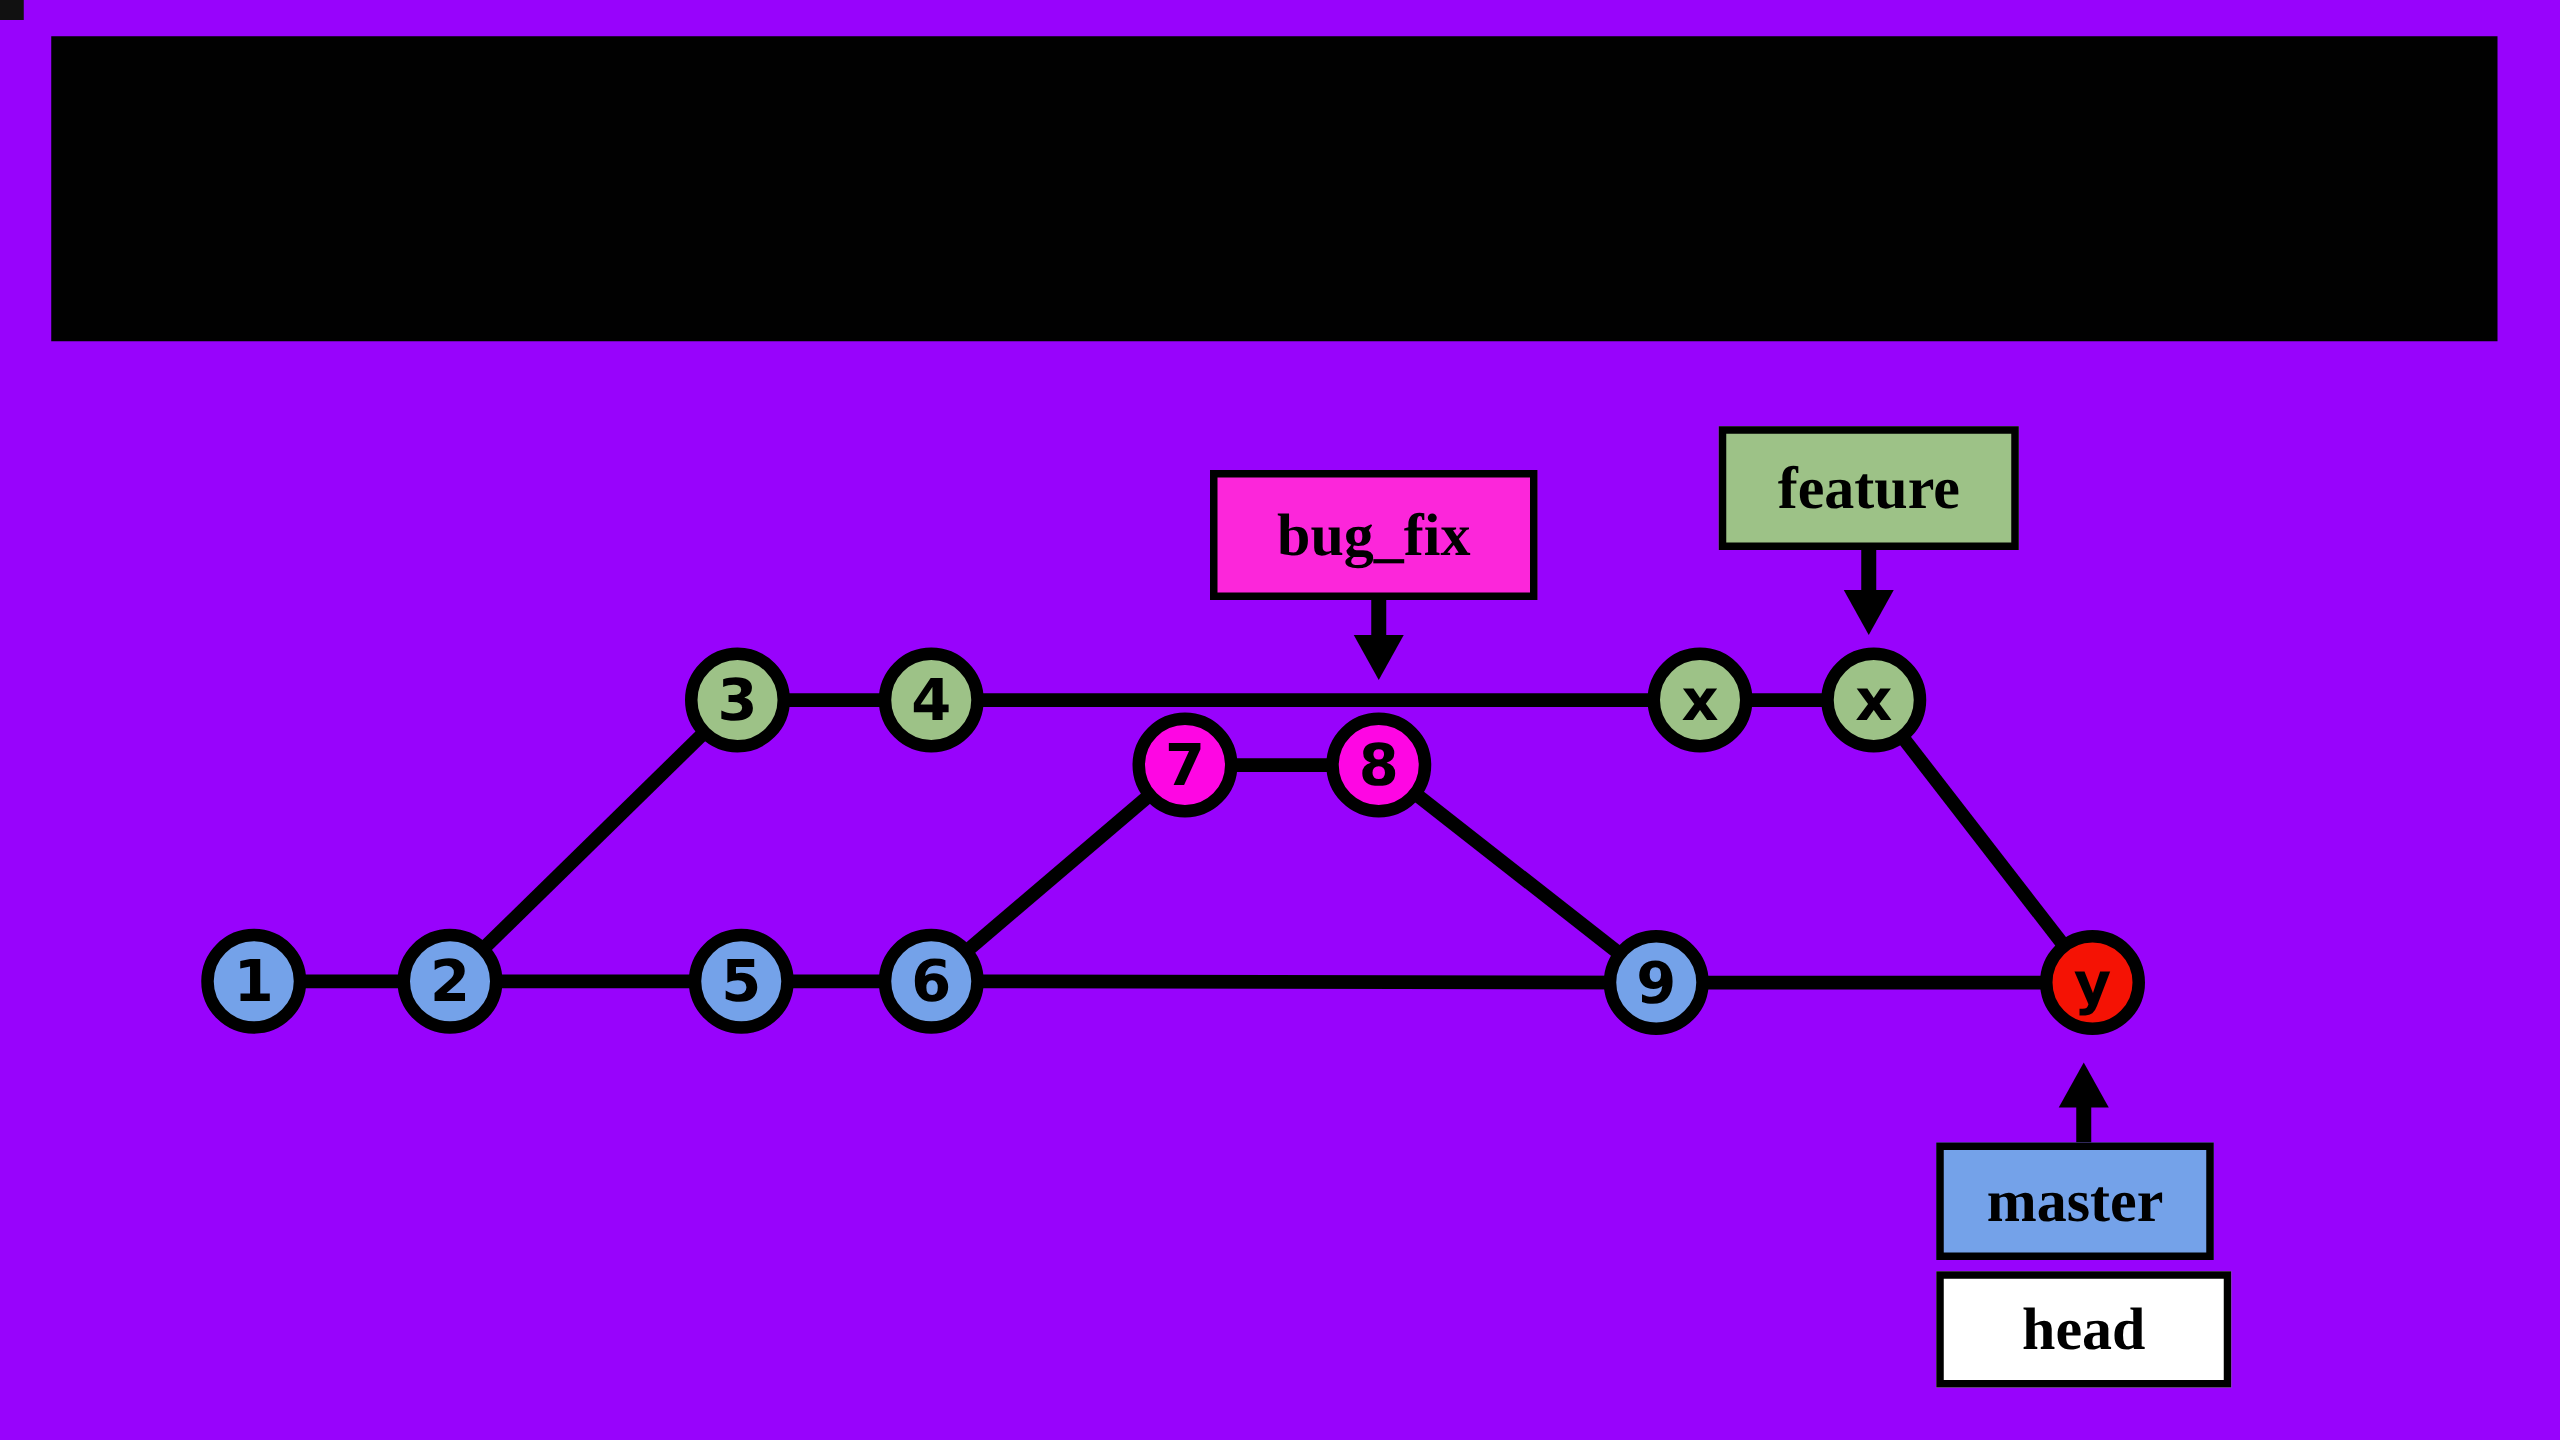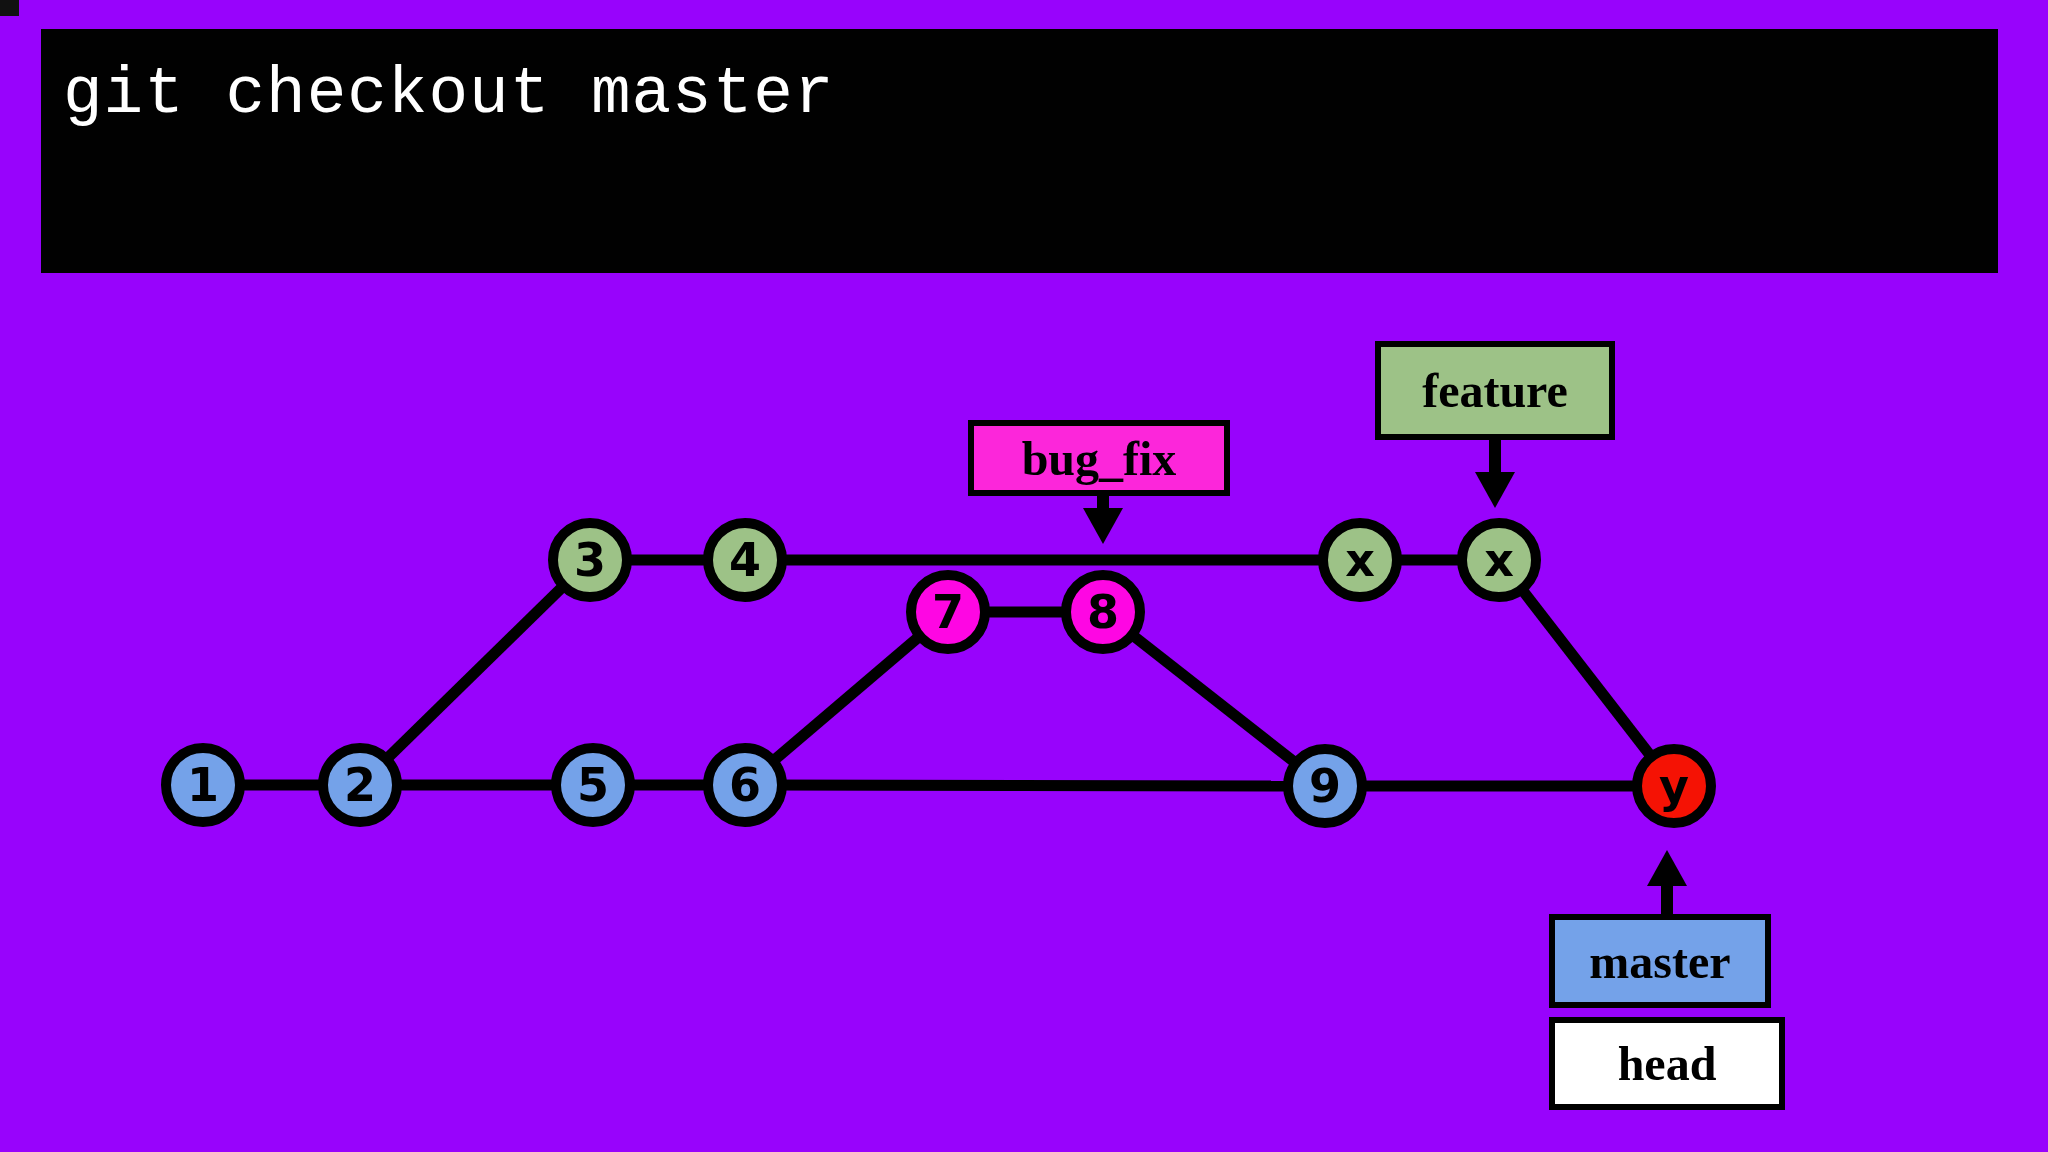--- a/index.html
+++ b/index.html
@@ -68,21 +68,20 @@
     color: #000;
   }
 </style>
 </head>
 <body style="background: rgb(152, 3, 252);">
 
 <div id="stage">
   <div id="corner-artifact"></div>
 
   <div id="terminal" style="background: rgb(1, 1, 1); color: rgb(255, 255, 255);">
-    <div class="term-line">git checkout master</div>
   </div>
 
   <svg id="graph-svg" viewBox="0 0 2048 1152">
       <line x1="203" y1="785" x2="360" y2="785" stroke="#000000" stroke-width="11"></line>
       <line x1="360" y1="785" x2="593" y2="785" stroke="#000000" stroke-width="11"></line>
       <line x1="593" y1="785" x2="745" y2="785" stroke="#000000" stroke-width="11"></line>
       <line x1="745" y1="785" x2="1325" y2="786" stroke="#000000" stroke-width="11"></line>
       <line x1="1325" y1="786" x2="1674" y2="786" stroke="#000000" stroke-width="11"></line>
       <line x1="360" y1="785" x2="590" y2="560" stroke="#000000" stroke-width="11"></line>
       <line x1="590" y1="560" x2="745" y2="560" stroke="#000000" stroke-width="11"></line>
@@ -132,21 +131,21 @@
         <span>x</span>
       </div>
       <div class="node" style="left: 906px; top: 570px; background: rgb(254, 6, 227);">
         <span>7</span>
       </div>
       <div class="node" style="left: 1061px; top: 570px; background: rgb(254, 6, 227);">
         <span>8</span>
       </div>
     </div>
   <div id="labels-layer">
-      <div class="branch-label" style="left: 968px; top: 376px; width: 262px; height: 76px; background: rgb(252, 38, 218); margin-top: 44px;">
+      <div class="branch-label" style="left: 968px; top: 376px; width: 262px; height: 104px; background: rgb(252, 38, 218);">
         <span>bug_fix</span>
       </div>
       <div class="branch-label" style="left: 1375px; top: 341px; width: 240px; height: 99px; background: rgb(157, 194, 135);">
         <span>feature</span>
       </div>
       <div class="branch-label" style="left: 1549px; top: 914px; width: 222px; height: 94px; background: rgb(116, 162, 233);">
         <span>master</span>
       </div>
       <div class="branch-label" style="left: 1549px; top: 1017px; width: 236px; height: 93px; background: rgb(255, 255, 255); justify-content: center;">
         <span>head</span>

